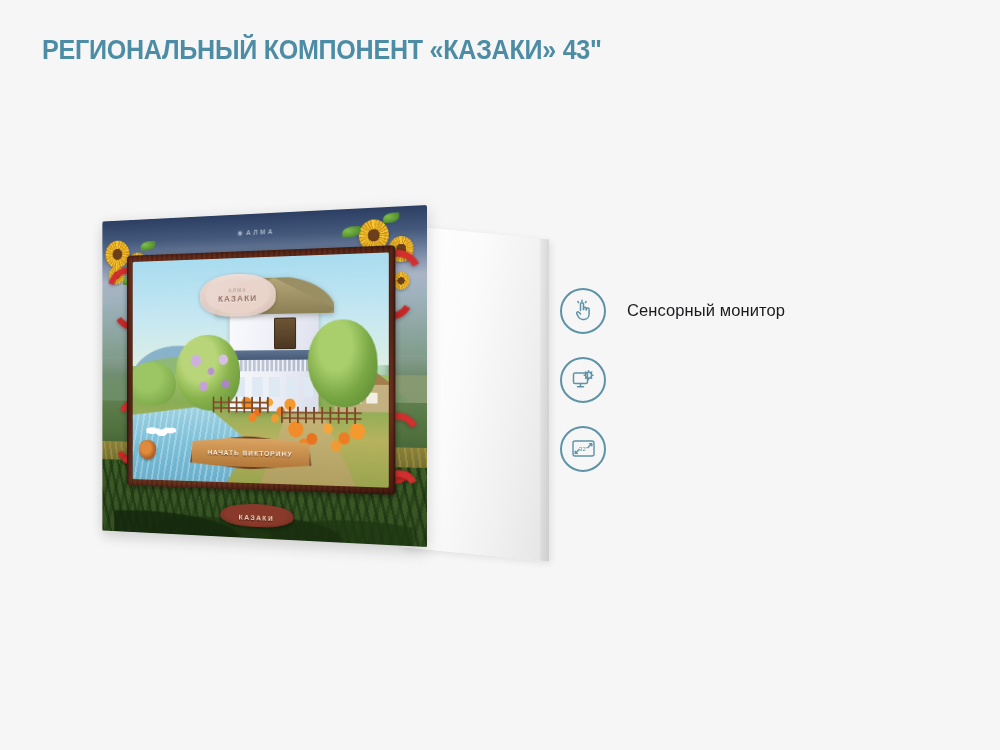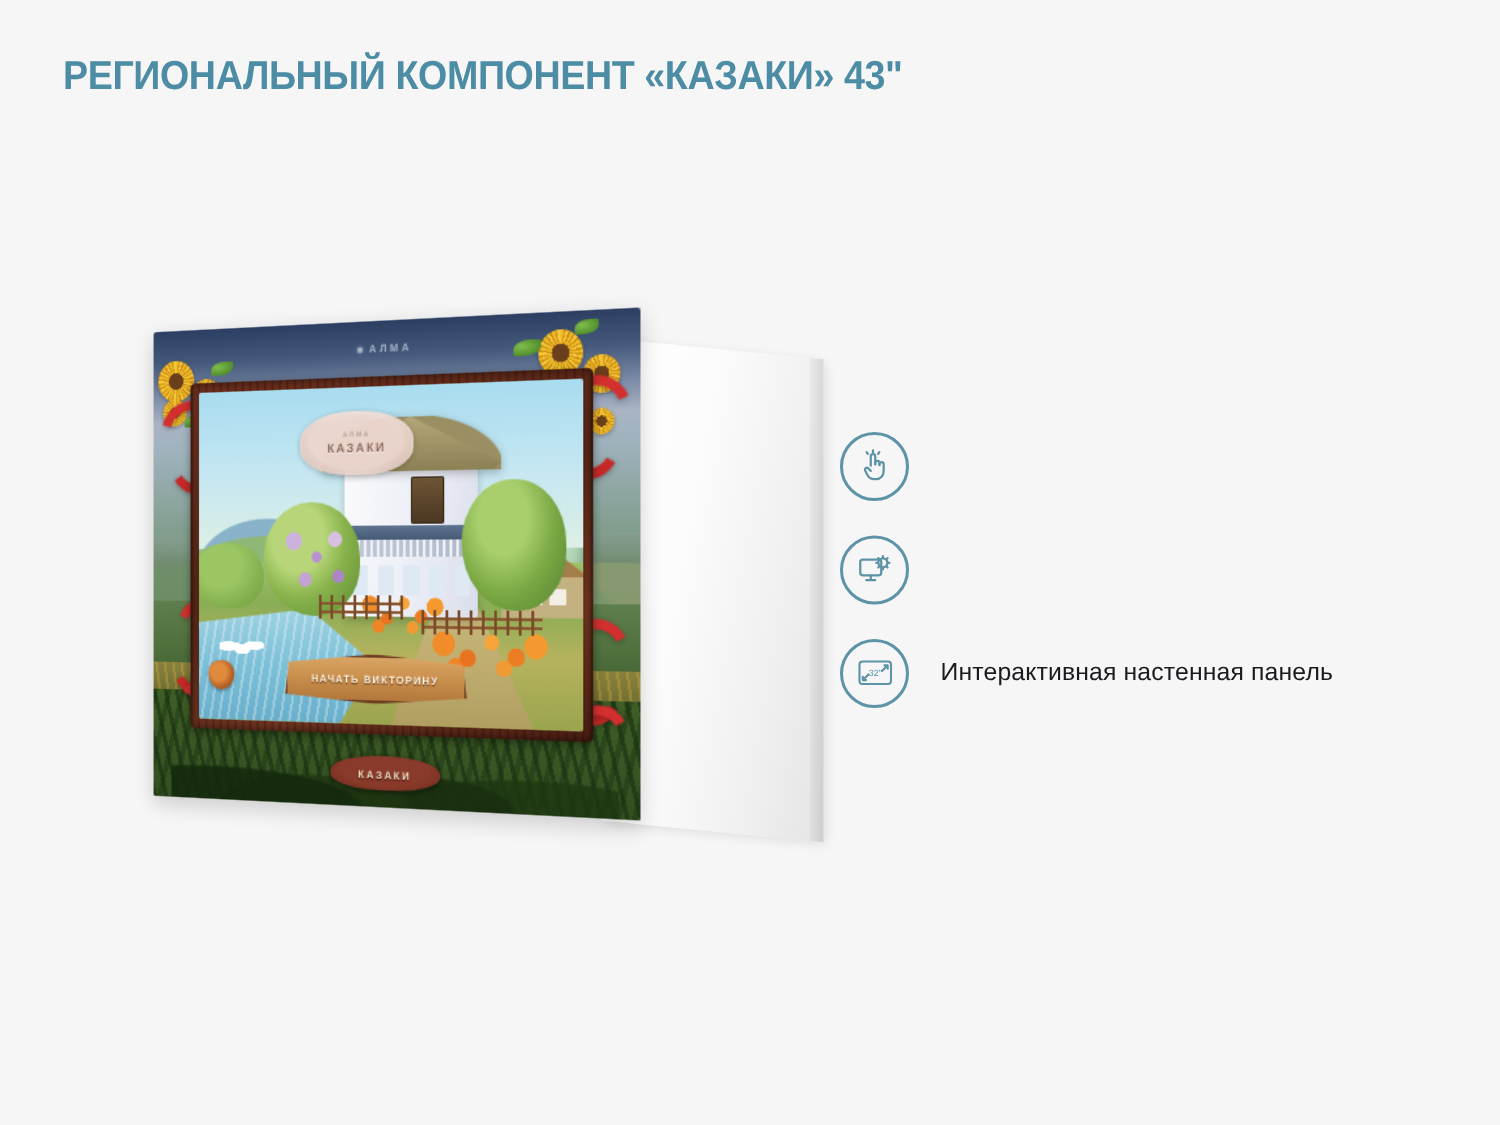--- a/index.html
+++ b/index.html
@@ -587,20 +587,21 @@
 
   <div class="feature-row">
     <span class="feature-icon">
       <svg width="26" height="26" viewBox="0 0 26 26" fill="none" stroke="#5d93a7" stroke-width="1.5" stroke-linecap="round" stroke-linejoin="round">
         <path d="M10.5 12.5V6.2a1.5 1.5 0 0 1 3 0v5.3"></path>
         <path d="M13.5 11.6v-1a1.4 1.4 0 0 1 2.8 0v1.2"></path>
         <path d="M16.3 12.1v-.7a1.4 1.4 0 0 1 2.8 0v4.6c0 3.1-2 5.4-4.9 5.4h-1.6c-2.1 0-3.3-1-4.2-2.6l-1.6-3a1.3 1.3 0 0 1 2-1.6l1.7 1.7"></path>
         <path d="M12 3.6V2.2M8.6 4.6 7.8 3.5M15.4 4.6l.8-1.1"></path>
       </svg>
     </span>
+    <span class="feature-label">Сенсорный монитор</span>
   </div>
 
   <div class="feature-row">
     <span class="feature-icon">
       <svg width="26" height="26" viewBox="0 0 26 26" fill="none" stroke="#5d93a7" stroke-width="1.5" stroke-linecap="round" stroke-linejoin="round">
         <rect x="3.5" y="6" width="14" height="10.5" rx="1.6"></rect>
         <path d="M10.5 16.5v3M7.5 19.7h6"></path>
         <circle cx="18.6" cy="8.2" r="3"></circle>
         <path d="M18.6 3.8v1.1M18.6 11.5v1.1M14.2 8.2h1.1M21.9 8.2H23M15.5 5.1l.8.8M20.9 10.5l.8.8M21.7 5.1l-.8.8M16.3 10.5l-.8.8"></path>
       </svg>
@@ -609,16 +610,15 @@
 
   <div class="feature-row">
     <span class="feature-icon">
       <svg width="27" height="27" viewBox="0 0 27 27" fill="none" stroke="#5d93a7" stroke-width="1.4" stroke-linecap="round" stroke-linejoin="round">
         <rect x="3" y="6" width="21" height="15" rx="2"></rect>
         <path d="M19.6 8.6h2.2v2.2M21.8 8.6 18 12.4"></path>
         <path d="M7.4 18.4H5.2v-2.2M5.2 18.4 9 14.6"></path>
         <text x="13.5" y="15.6" font-family="Liberation Sans, sans-serif" font-size="6" fill="#5d93a7" stroke="none" text-anchor="middle">32"</text>
       </svg>
     </span>
-    <span class="feature-label">Интерактивная настенная панель</span>
   </div>
 
 </div>
 
 </body></html>

